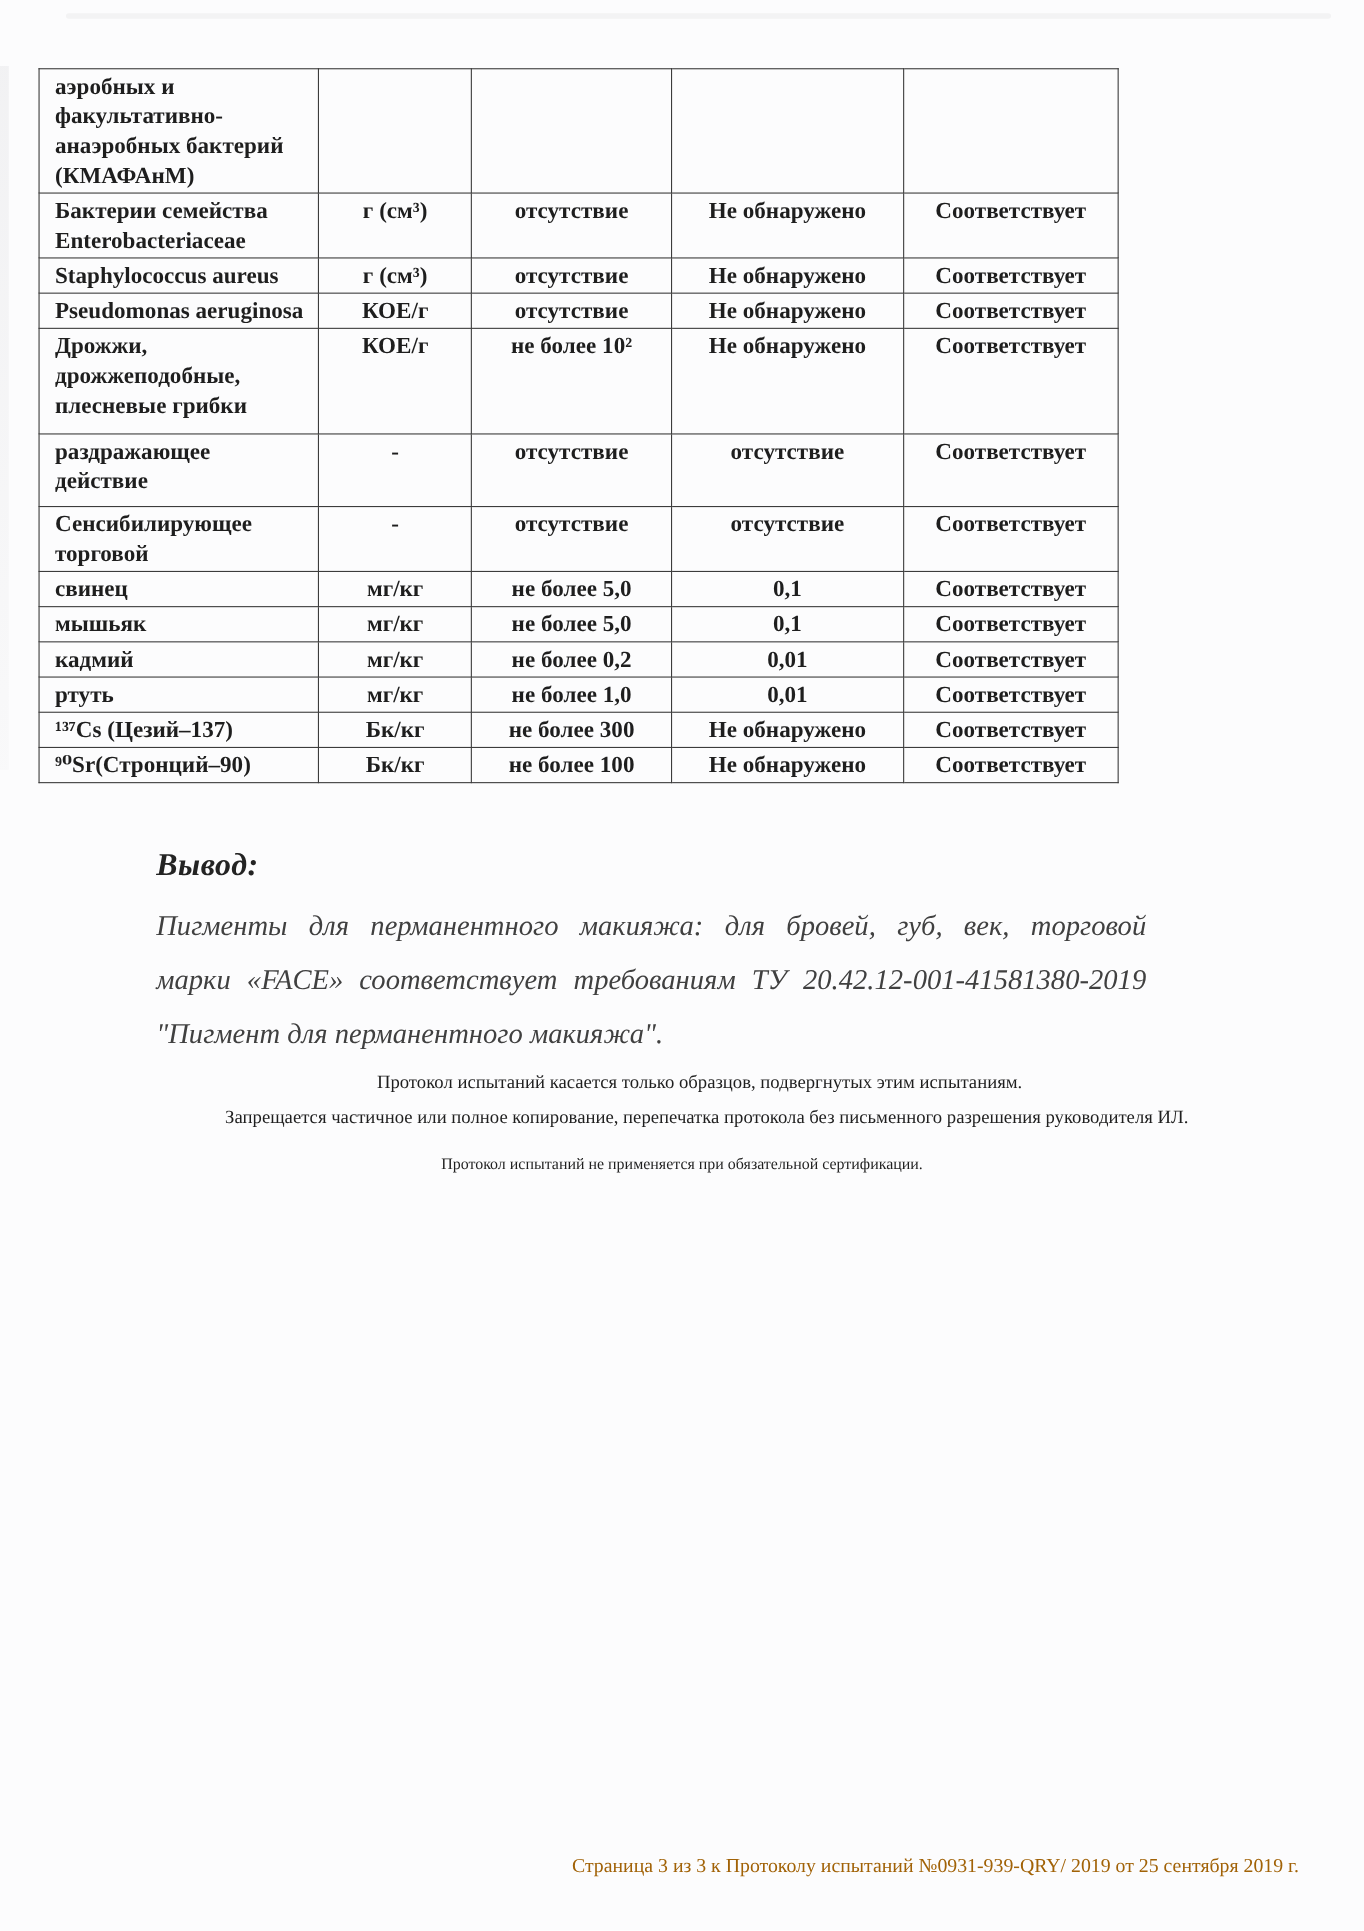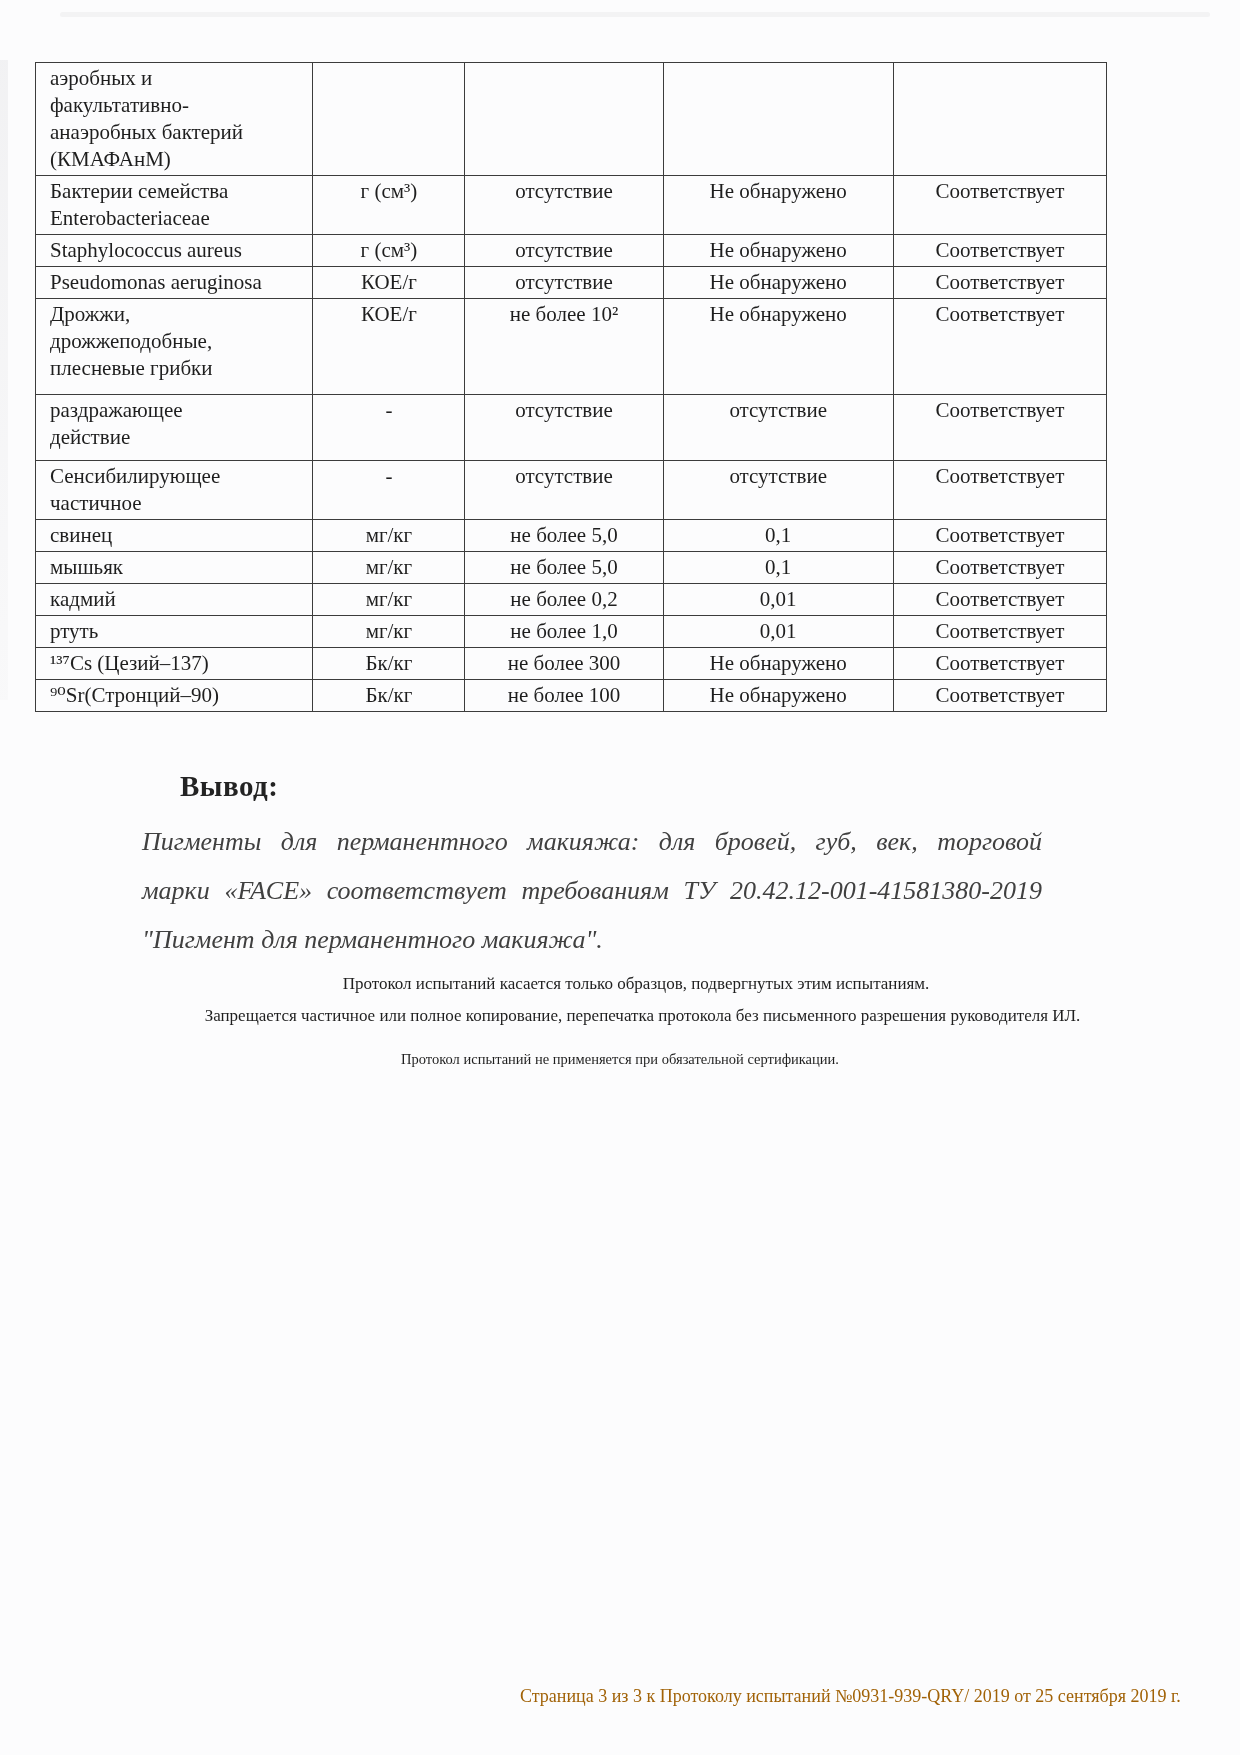--- a/index.html
+++ b/index.html
@@ -17,22 +17,22 @@
     position:absolute; left:60px; top:12px; width:1150px; height:5px;
     background:#f0f0f1; border-radius:3px; opacity:.8;
   }
   .scan-band-left {
     position:absolute; left:0; top:60px; width:8px; height:640px;
     background:linear-gradient(180deg,#ececee,#f7f7f8); opacity:.65;
   }
 
   
   .results-table {
-    position:absolute; left:35px; top:62px; width:1072px;
-    border-collapse:collapse; table-layout:fixed;
+    position:absolute; left:35px; top:62px; width:982px;
+    border-collapse:collapse; table-layout:fixed;font-weight:bold;
   }
   .results-table td {
     border:1.5px solid #3c3c3c;
     vertical-align:top;
     padding:2px 6px;
     font-size:21px;
     line-height:27px;
     text-align:center;
     color:#1e1e1e;
   }
@@ -44,22 +44,22 @@
   tr.h1  { height:28px;  }
   tr.h2  { height:56px;  }
   tr.h2x { height:66px;  }
   tr.h2y { height:58px;  }
   tr.h3x { height:96px;  }
   tr.h4  { height:108px; }
 
   
   .conclusion { position:absolute; left:142px; top:770px; width:900px; }
   .conclusion-heading {
-    font-size:29px; font-weight:bold; 
-    letter-spacing:.5px; color:#232323;margin-left:38px;
+    font-size:29px; font-weight:bold; font-style:italic;
+    letter-spacing:.5px; color:#232323;
   }
   .conclusion-para { margin-top:14px; }
   .conclusion-line {
     font-size:26px; font-style:italic; line-height:49px;
     color:#404040;
     text-align:justify; text-align-last:justify;
   }
   .conclusion-line.last { text-align:left; text-align-last:left; }
 
   
@@ -135,21 +135,21 @@
       <tr class="h2x">
         <td class="name">раздражающее
 действие</td>
         <td>-</td>
         <td>отсутствие</td>
         <td>отсутствие</td>
         <td>Соответствует</td>
       </tr>
       <tr class="h2y">
         <td class="name">Сенсибилирующее
-частичное</td>
+торговой</td>
         <td>-</td>
         <td>отсутствие</td>
         <td>отсутствие</td>
         <td>Соответствует</td>
       </tr>
       <tr class="h1">
         <td class="name">свинец</td>
         <td>мг/кг</td>
         <td>не более 5,0</td>
         <td>0,1</td>

